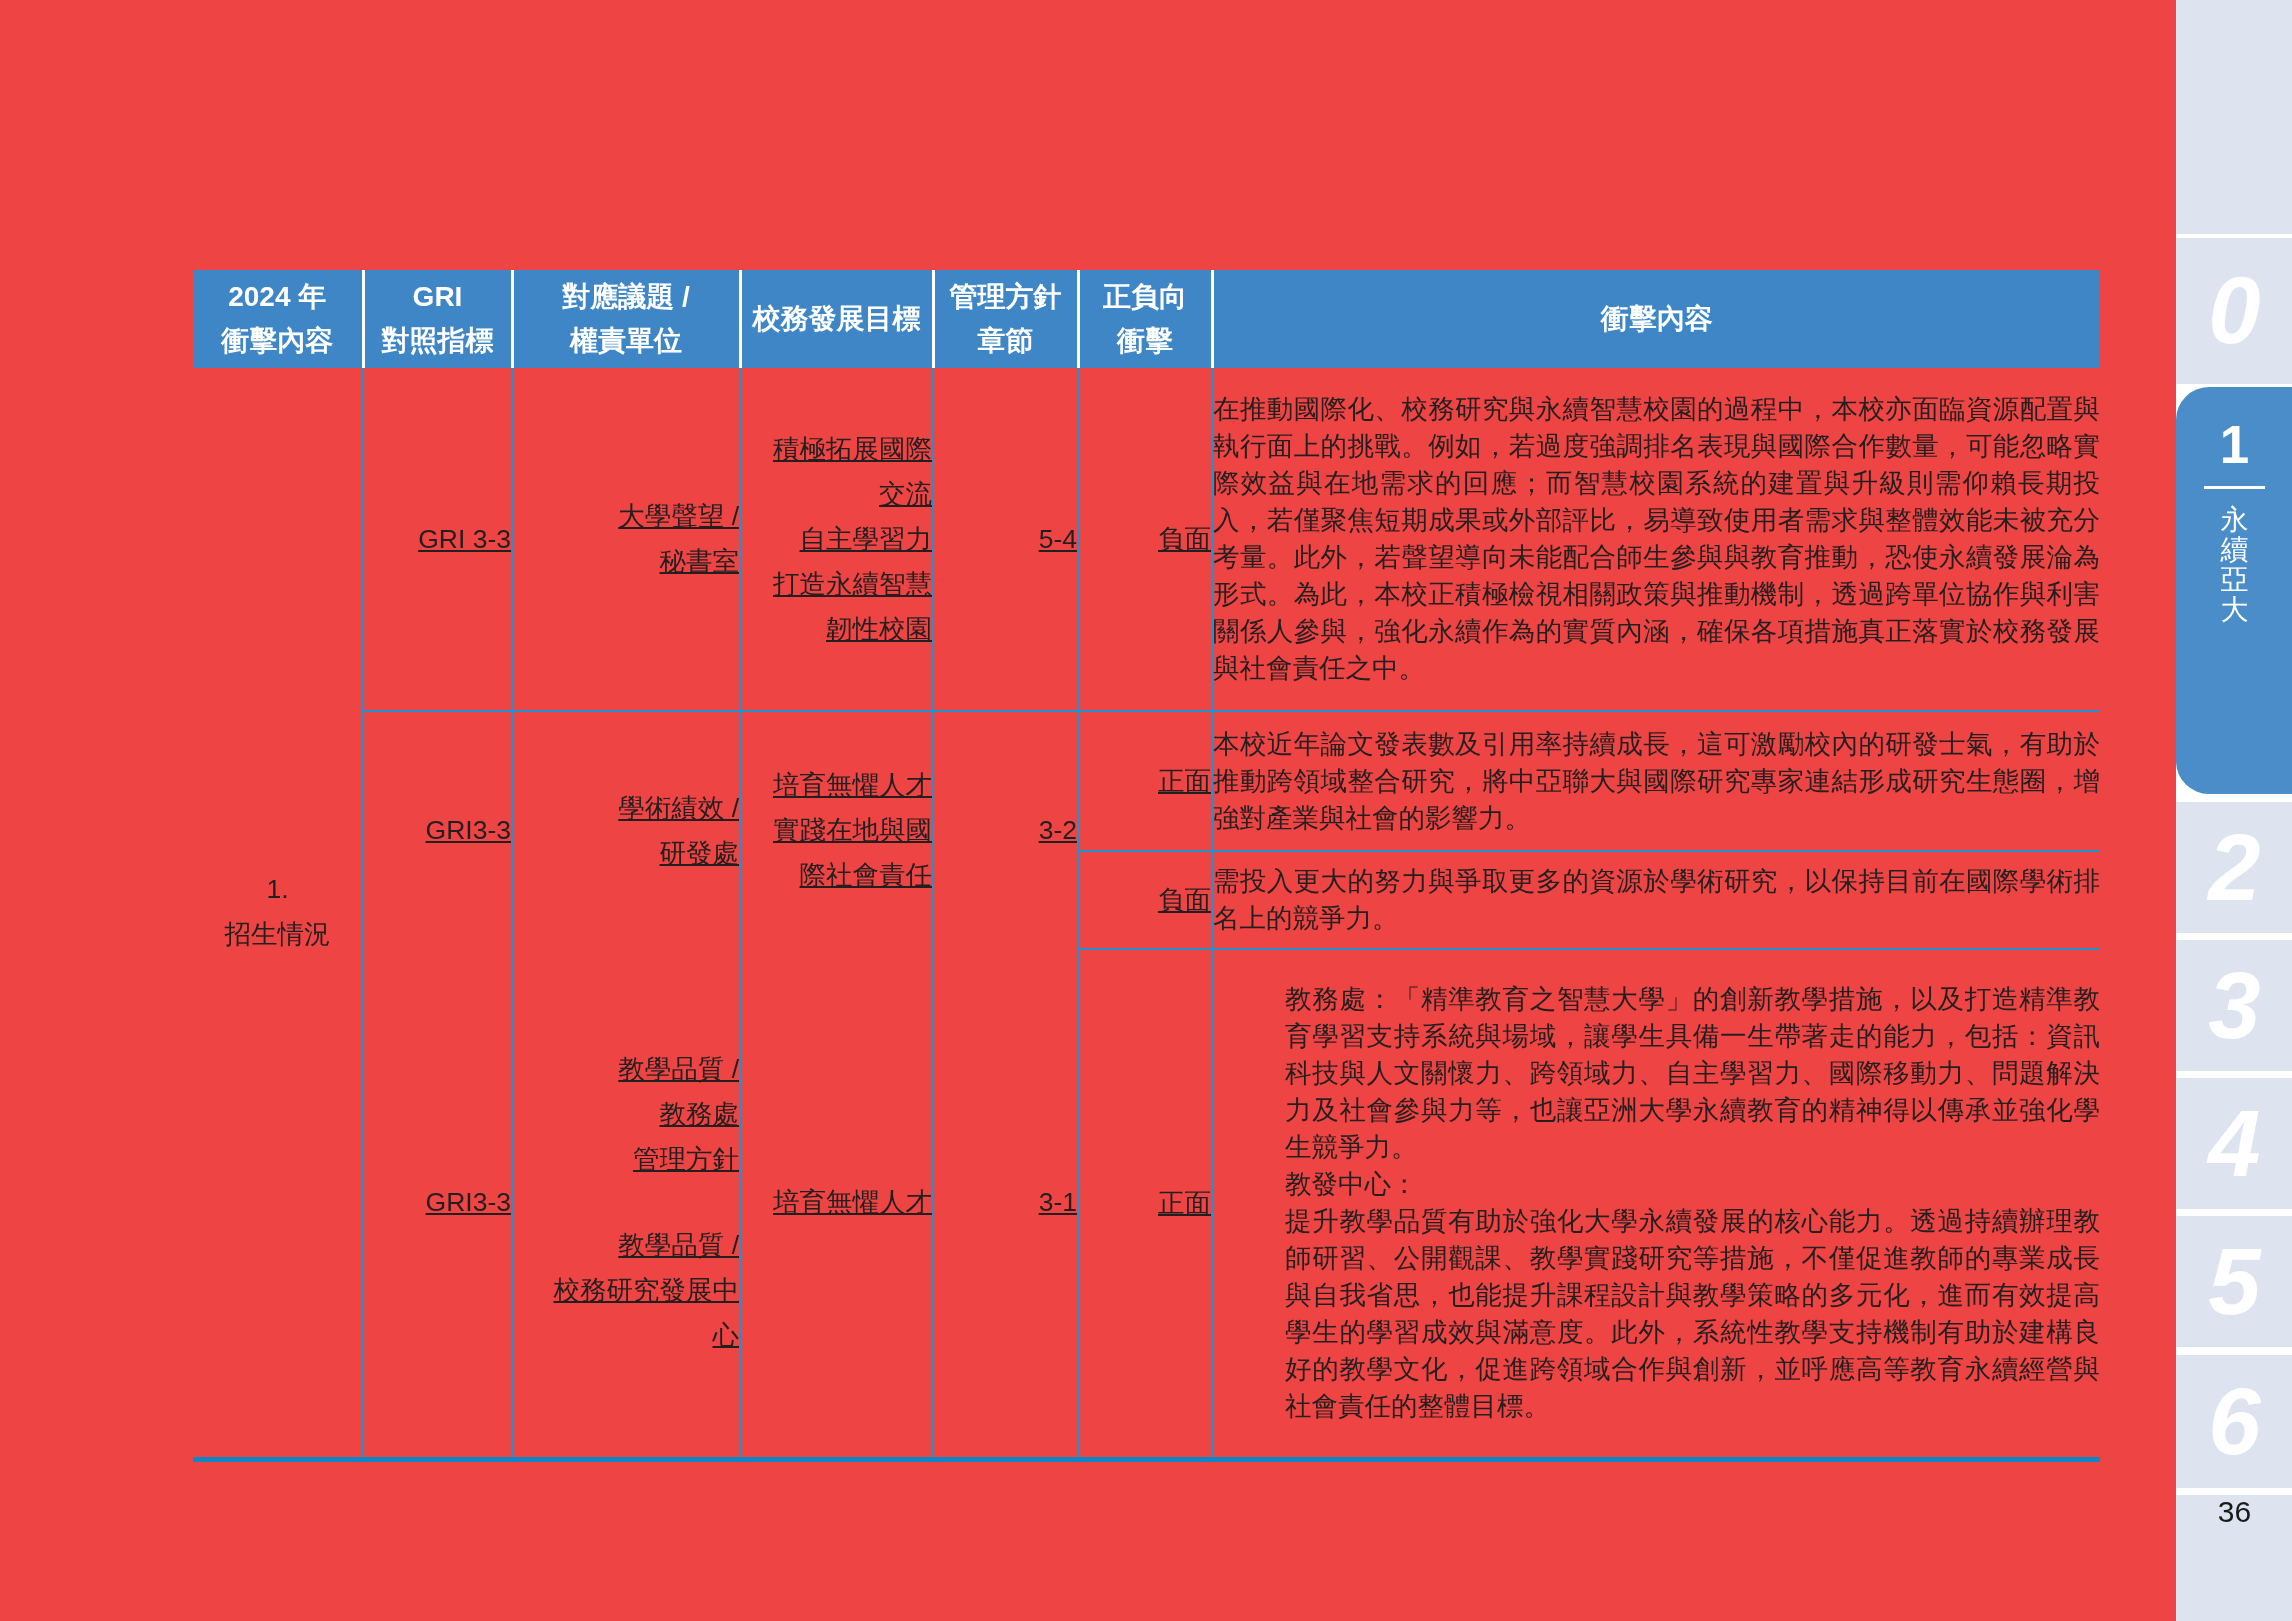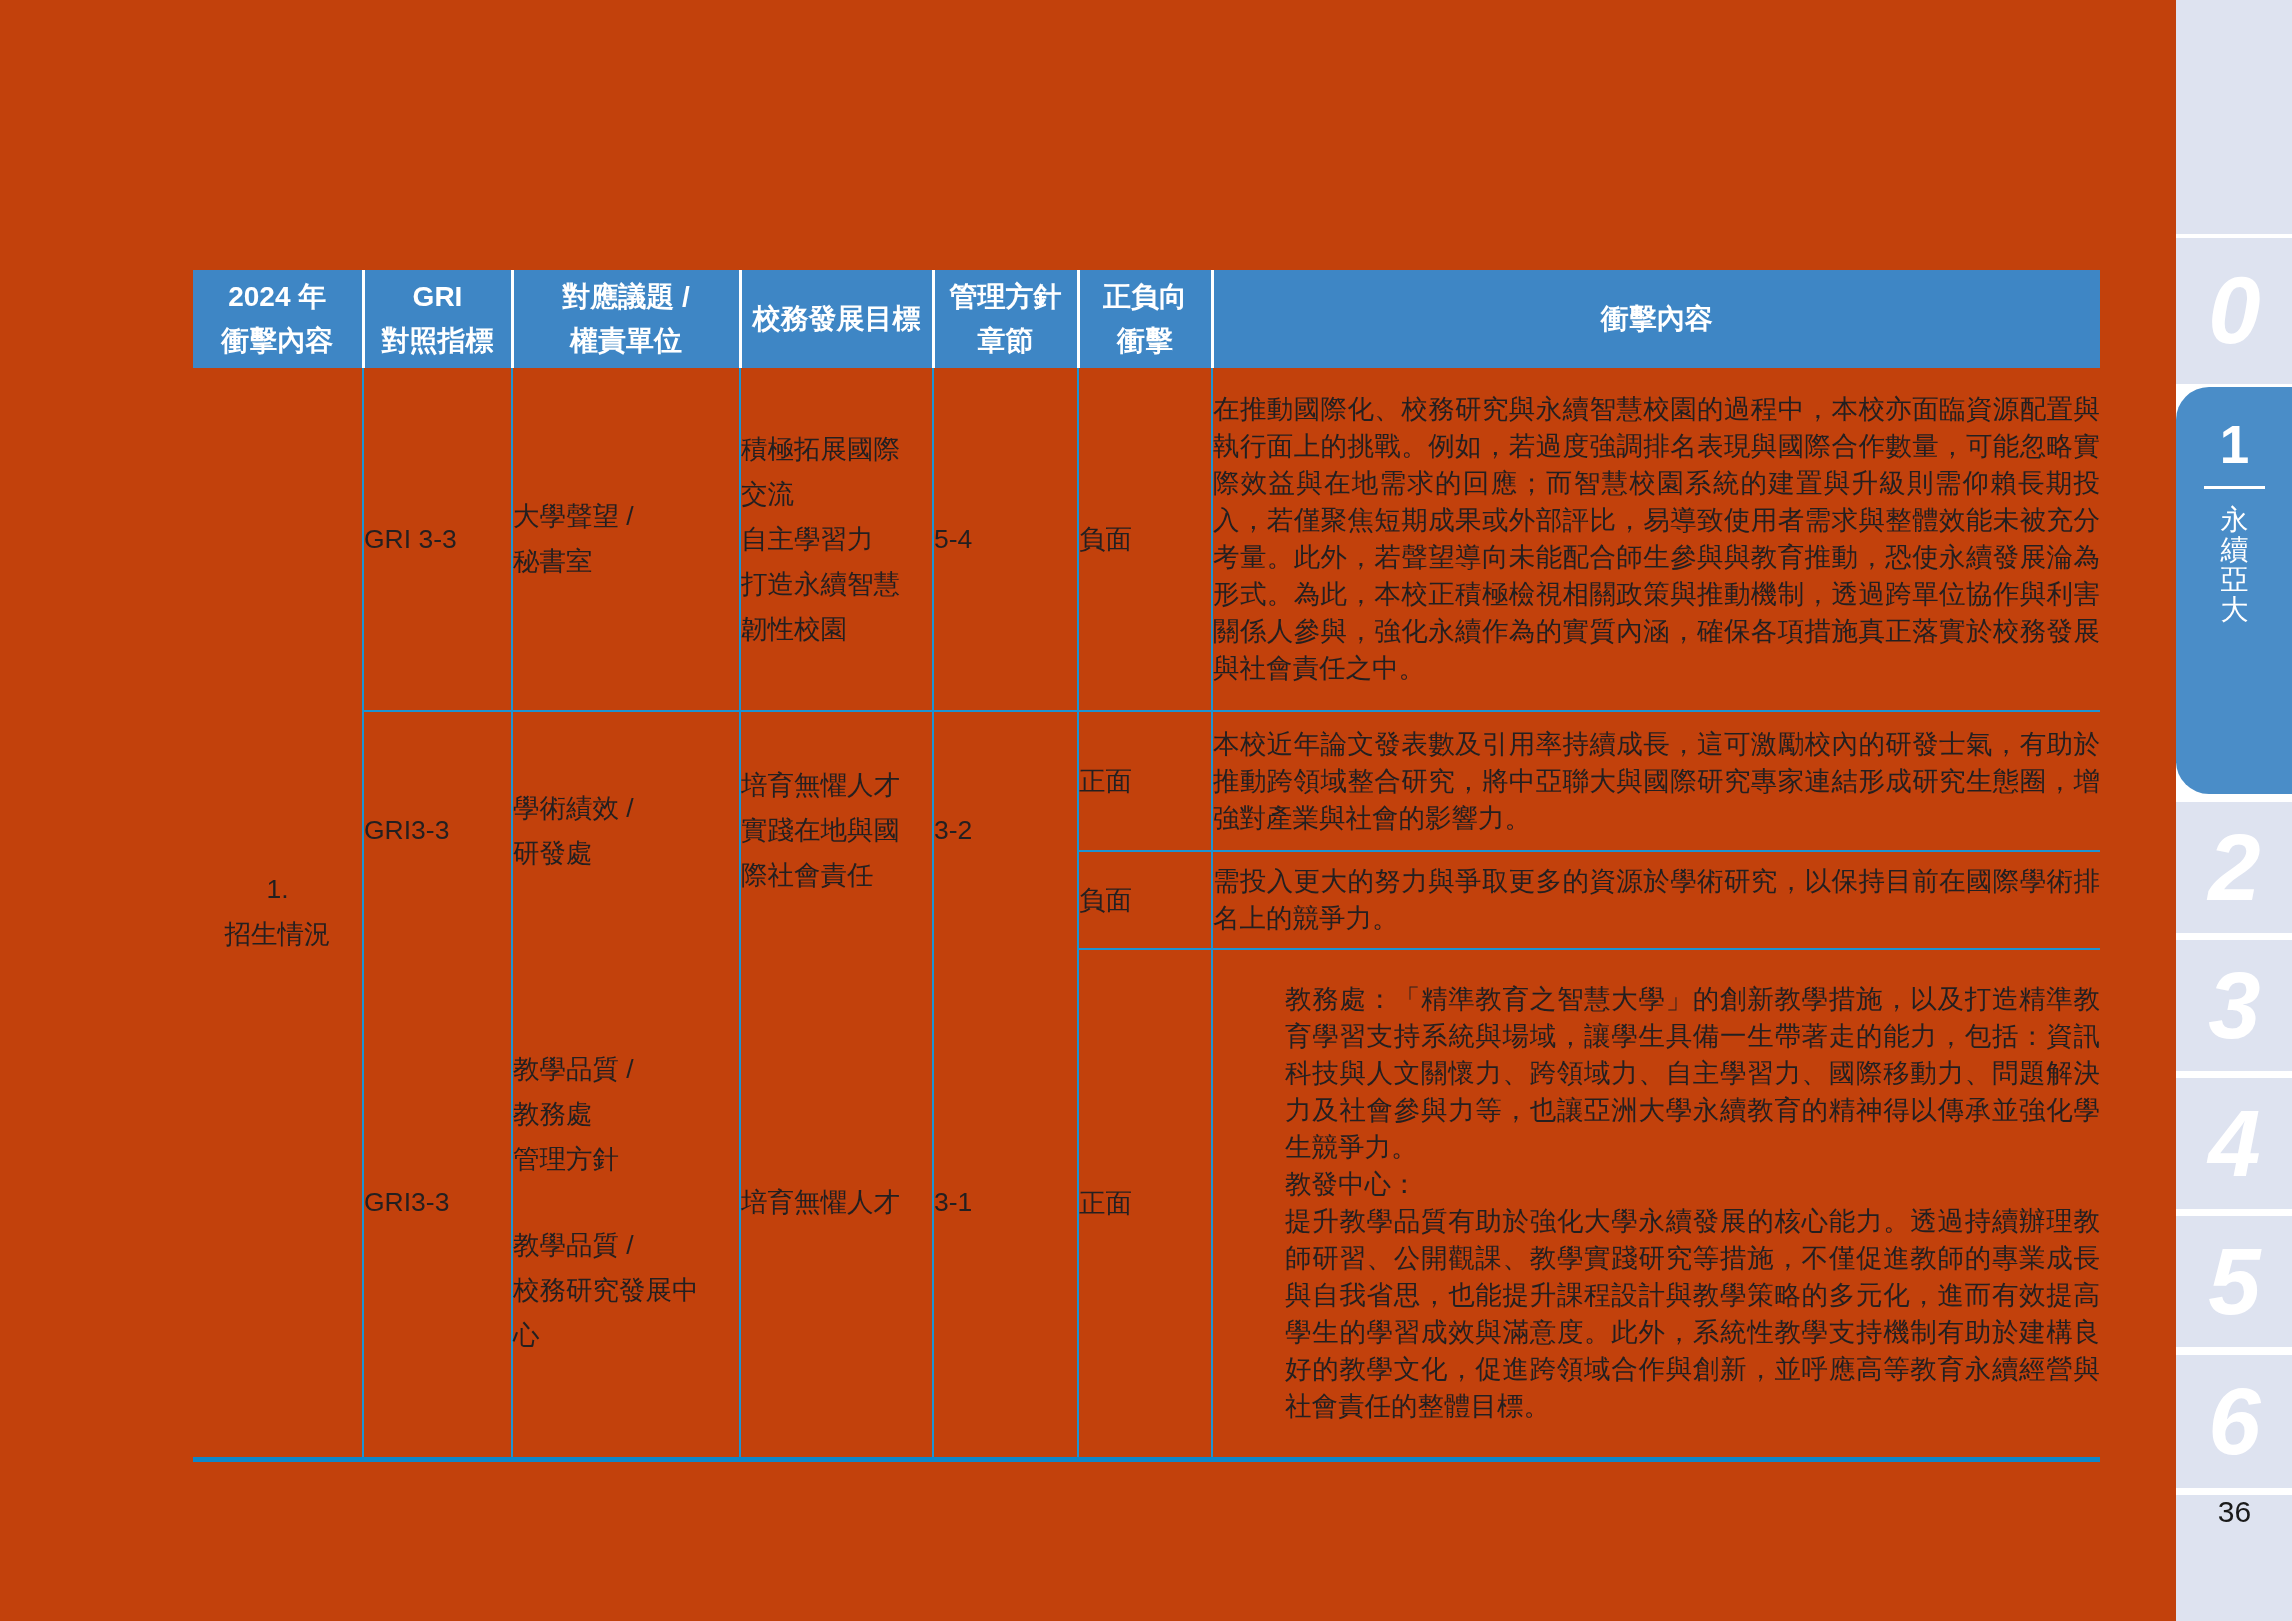--- a/index.html
+++ b/index.html
@@ -1,17 +1,17 @@
 <!DOCTYPE html>
 <html><head>
 <meta charset="utf-8">
 <style>
   html,body{margin:0;padding:0;background:#ffffff;}
   .page{
-    position:relative;width:2293px;height:1621px;background:#c2410c;
+    position:relative;width:2293px;height:1621px;background:#ef4444;
     font-family:"Liberation Sans",sans-serif;color:#231f20;overflow:hidden;
   }
 
   
   table.matrix{
     position:absolute;left:193px;top:270px;width:1907px;
     border-collapse:collapse;table-layout:fixed;
   }
   table.matrix td,table.matrix th{padding:0;vertical-align:middle;}
   tr.rh{height:98px;}
@@ -20,21 +20,21 @@
   tr.r2b{height:98px;}
   tr.r3{height:510px;}
 
   th{
     background:#3e86c5;color:#ffffff;font-size:28px;font-weight:bold;
     text-align:center;line-height:44px;
   }
   th + th{border-left:3.9px solid #ffffff;}
 
   td{font-size:26.5px;line-height:45px;margin-top:12px;}
-  td.center{text-align:left;}
+  td.center{text-align:right;text-decoration:underline;}
   .bl{border-left:2.9px solid #1d93d2;}
   .hsep{border-bottom:2.9px solid #1d93d2;}
   .bottom{border-bottom:5.9px solid #0e87c9;}
 
   td.impact{
     text-align:justify;font-size:26.5px;line-height:37px;
     padding:5.9px 17.6px 5.9px 25.5px;
   }
   td.impact div{text-align:justify;padding-left:36px;}
   .unit-gap{height:41px;}

